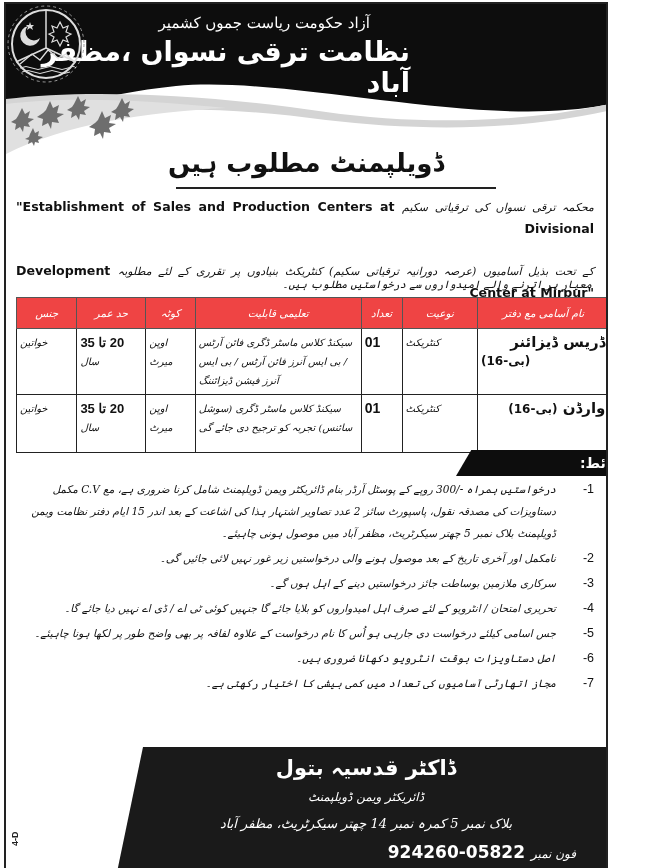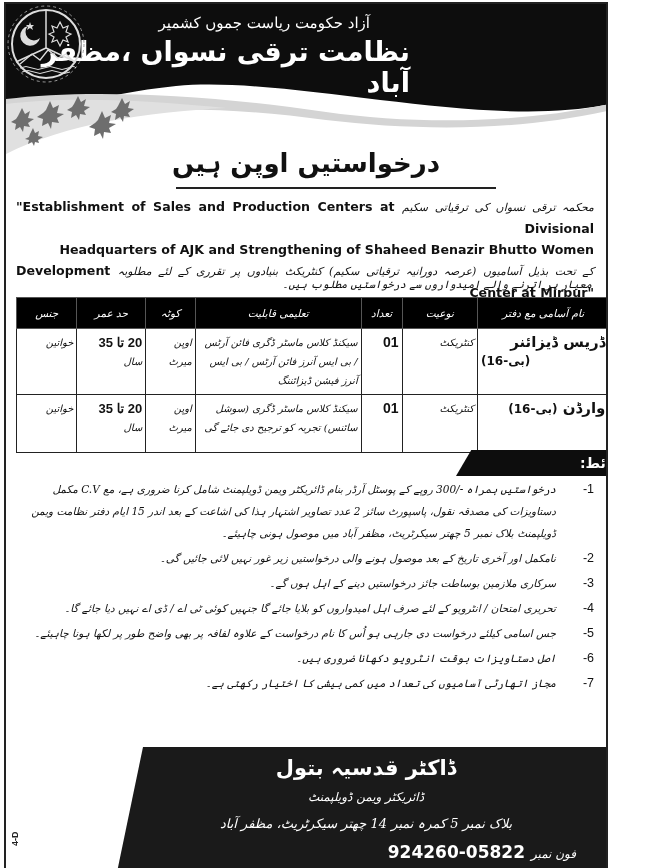--- a/index.html
+++ b/index.html
@@ -45,25 +45,25 @@
     position: absolute; right: 14px; top: 274px; font-size: 10.5px; direction: rtl;
     font-family: "DejaVu Serif", serif; font-style: italic;
   }
 
   
   table.jobs {
     position: absolute; left: 10px; top: 293px; width: 630px;
     border-collapse: collapse; direction: rtl; table-layout: fixed;
   }
   table.jobs th {
-    background: #000000; color: #fff; font-weight: normal; font-size: 10.5px;
+    background: #ef4444; color: #fff; font-weight: normal; font-size: 10.5px;
     height: 31px; border: 1px solid #555; font-family: "DejaVu Serif", serif; font-style: italic;
   }
   table.jobs td {
-    border: 1px solid #222; font-size: 10px; vertical-align: top; text-align: right;
+    border: 1px solid #222; font-size: 10px; vertical-align: top; text-align: left;
     font-family: "DejaVu Serif", serif; font-style: italic; padding: 4px 3px; line-height: 19px;
   }
   table.jobs td.num, table.jobs td.qty, table.jobs td.age-n {
     font-family: "Liberation Sans", sans-serif; font-style: normal; font-weight: bold; font-size: 14px;
   }
   table.jobs td.post { font-family: "DejaVu Sans", sans-serif; font-style: normal; font-weight: bold; font-size: 15px; text-align: right; }
   table.jobs td.post .scale { font-size: 12px; display: block; text-align: left; font-weight: bold; }
   table.jobs td.post .scale-inline { font-size: 12px; font-weight: bold; }
   tr.r1 td { height: 64px; }
   tr.r2 td { height: 58px; }
@@ -128,27 +128,27 @@
       <line x1="40" y1="44" x2="70" y2="58" stroke="#ddd" stroke-width="1.5"></line>
       <path d="M22 22 a10 10 0 1 0 12 12 a8 8 0 1 1 -12 -12z" fill="#ddd"></path>
       <polygon points="24,18 25,21 28,21 26,23 27,26 24,24 21,26 22,23 20,21 23,21" fill="#ddd"></polygon>
       <path d="M54 18 l3 6 l5 -2 l-2 6 l5 2 l-5 3 l2 5 l-5 -2 l-3 6 l-3 -6 l-5 2 l2 -5 l-5 -3 l5 -2 l-2 -6 l5 2z" fill="none" stroke="#ddd" stroke-width="1.2"></path>
       <path d="M14 60 l12 -10 l8 6 l8 -10 l10 8 l8 -4 l8 8" fill="none" stroke="#ddd" stroke-width="1.3"></path>
       <path d="M14 64 q6 -3 12 0 t12 0 t12 0 t12 0 t8 0" fill="none" stroke="#ddd" stroke-width="1"></path>
       <path d="M16 68 q6 -3 12 0 t12 0 t12 0 t12 0" fill="none" stroke="#ddd" stroke-width="1"></path>
     </svg>
   </div>
 
-  <div class="main-title">درخواستیں اوپن ہیں</div>
+  <div class="main-title">ڈویلپمنٹ مطلوب ہیں</div>
   <div class="title-rule"></div>
 
   <div class="intro">
     <span class="u">محکمہ ترقی نسواں کی ترقیاتی سکیم</span>
     <span class="en">"Establishment of Sales and Production Centers at Divisional</span><br>
-    <span class="en">Headquarters of AJK and Strengthening of Shaheed Benazir Bhutto Women</span><br>
+    <br>
     <span class="u">کے تحت بذیل آسامیوں (عرصہ دورانیہ ترقیاتی سکیم) کنٹریکٹ بنیادوں پر تقرری کے لئے مطلوبہ</span>
     <span class="en">Development Center at Mirpur"</span>
   </div>
   <div class="intro-tail">معیار پر اترنے والے امیدواروں سے درخواستیں مطلوب ہیں۔</div>
 
   <table class="jobs">
     <colgroup>
       <col style="width:34px">
         <col style="width:122px">
         <col style="width:70px">

